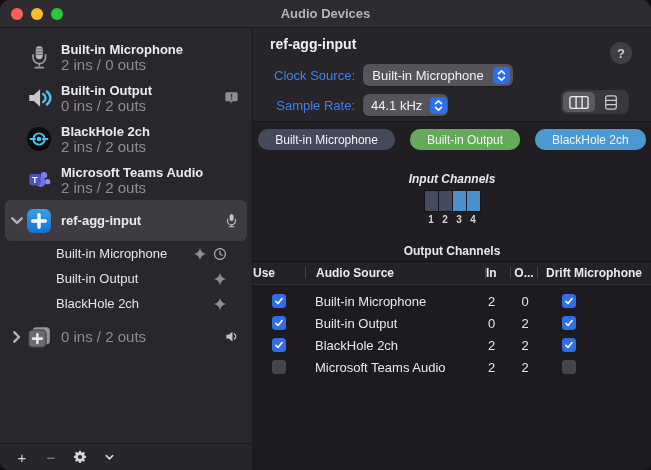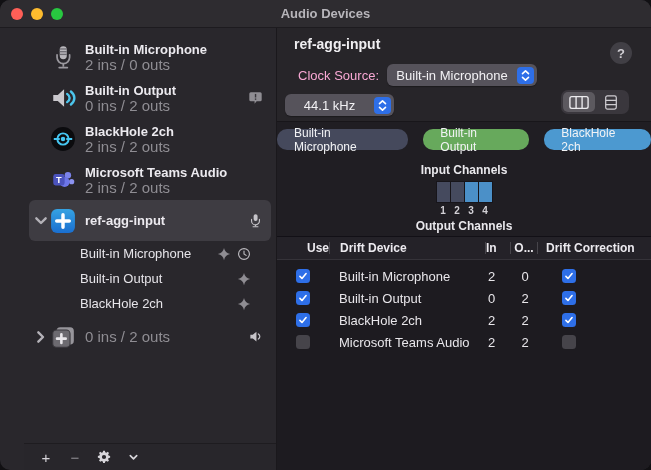--- a/index.html
+++ b/index.html
@@ -13,21 +13,21 @@
   
   .titlebar{height:28px;background:#2e2c30;border-bottom:1px solid #1d1b1f;
     display:flex;align-items:center;position:relative;flex:0 0 auto;}
   .lights{position:absolute;left:11px;top:8px;display:flex;gap:8px;}
   .light{width:12px;height:12px;border-radius:50%;}
   .light.red{background:#ff5f57;}
   .light.yellow{background:#febc2e;}
   .light.green{background:#28c840;}
   .win-title{width:100%;text-align:center;font-size:13px;font-weight:bold;color:#b7b5ba;}
   
-  .content{flex:1;display:flex;min-height:0;padding-left:24px;}
+  .content{flex:1;display:flex;min-height:0;}
   .sidebar{width:253px;flex:0 0 253px;background:#29272c;border-right:1px solid #1a181c;
     display:flex;flex-direction:column;}
   .device-list{flex:1;padding-top:8px;overflow:hidden;}
   .device-row{height:41px;display:flex;align-items:center;padding:0 8px 0 4px;margin:0 5px;border-radius:6px;}
   .device-row.selected{background:#3e3c42;}
   .chev-slot{width:16px;flex:0 0 16px;display:flex;justify-content:center;color:#b4b2b8;}
   .dev-icon{width:27px;height:27px;flex:0 0 27px;display:flex;align-items:center;justify-content:center;margin-right:9px;}
   .dev-icon svg{width:26px;height:26px;}
   .dev-text{flex:1;min-width:0;}
   .dev-name{font-size:13px;font-weight:600;color:#eceaef;white-space:nowrap;overflow:hidden;line-height:16px;}
@@ -47,54 +47,54 @@
   
   .main{flex:1;display:flex;flex-direction:column;background:#211f24;min-width:0;}
   .main-header{height:94px;flex:0 0 94px;background:#272529;border-bottom:1px solid #18161a;position:relative;}
   .detail-title{position:absolute;left:17px;top:8px;font-size:14px;font-weight:bold;color:#efeef1;}
   .help-btn{position:absolute;right:19px;top:14px;width:22px;height:22px;border-radius:50%;
     background:#413f45;color:#cfcdd2;font-size:13px;font-weight:bold;
     display:flex;align-items:center;justify-content:center;}
   .form-row{position:absolute;left:0;display:flex;align-items:center;height:22px;}
   .form-row.row1{top:36px;}
   .form-row.row2{top:66px;}
-  .form-label{width:102px;text-align:right;font-size:13px;color:#f9a8d4;}
+  .form-label{width:102px;text-align:right;font-size:13px;color:#3b82f6;}
   .popup{margin-left:8px;height:22px;background:#56535b;border-radius:6px;display:flex;
     align-items:center;padding:0 3px 0 0;box-shadow:0 1px 1px rgba(0,0,0,.3);}
   .popup .popup-value{font-size:13px;color:#f2f1f4;text-align:center;flex:1;padding:0 8px;white-space:nowrap;}
   .popup.clock{width:150px;}
-  .popup.rate{width:109px;}
+  .popup.rate{width:85px;}
   .stepper{width:17px;height:17px;border-radius:4px;background:var(--accent);display:flex;
     align-items:center;justify-content:center;flex:0 0 17px;}
   .stepper svg{width:11px;height:13px;}
   .seg-control{position:absolute;right:22px;top:62px;width:68px;height:24px;background:#3a373d;
     border-radius:7px;display:flex;padding:2px;}
   .seg{flex:1;display:flex;align-items:center;justify-content:center;border-radius:5px;}
   .seg.active{background:#5c595f;}
   .seg svg{width:20px;height:15px;}
   
   .mid{background:#201e23;flex:0 0 auto;}
   .section-heading{text-align:center;font-size:12px;font-weight:bold;color:#e9e8ec;}
   .h-subdevices{margin-top:9px;}
   .pill-row{display:flex;justify-content:center;gap:15px;margin-top:7px;}
   .pill{height:21px;border-radius:10px;display:flex;align-items:center;padding:0 17px;
     font-size:12px;color:#f2f3f5;}
-  .h-input{margin-top:13px;}
+  .h-input{margin-top:22px;font-style:italic;}
   .chan-wrap{display:flex;justify-content:center;margin-top:4px;}
   .chan-grid{display:flex;gap:1px;background:#17151a;padding:1px;}
   .chan-cell{width:13px;height:20px;}
   .chan-nums{display:flex;justify-content:center;gap:1px;padding-top:1px;}
   .chan-num{width:13px;text-align:center;font-size:10px;font-weight:bold;color:#d3d1d6;line-height:13px;}
-  .h-output{margin-top:2px;margin-bottom:3px;}
+  .h-output{margin-top:18px;margin-bottom:3px;}
   
   .table-panel{flex:1;display:flex;flex-direction:column;background:#1d1b20;border-top:1px solid #121016;position:relative;min-height:0;}
   .t-header{height:23px;flex:0 0 23px;background:#242228;border-bottom:1px solid #353339;
     display:flex;align-items:center;font-size:12px;font-weight:bold;color:#eceaef;}
   .t-sep{width:1px;height:12px;background:#47454b;flex:0 0 1px;}
-  .col-use{width:52px;flex:0 0 52px;text-align:right;}
+  .col-use{width:52px;flex:0 0 52px;text-align:left;}
   .col-device{flex:1;padding-left:10px;min-width:0;text-align:left;}
   .col-in{width:24px;flex:0 0 24px;text-align:left;}
   .col-out{width:26px;flex:0 0 26px;text-align:center;}
   .col-drift{width:113px;flex:0 0 113px;padding-left:8px;text-align:left;}
   .t-body{padding-top:5px;}
   .t-row{height:22px;display:flex;align-items:center;font-size:13px;color:#e8e6ea;}
   .cb-wrap{display:flex;justify-content:center;}
   .checkbox{width:14px;height:14px;border-radius:3.5px;display:flex;align-items:center;justify-content:center;}
   .checkbox.checked{background:var(--accent);}
   .checkbox.unchecked{background:#46444a;}
@@ -312,20 +312,21 @@
             <span class="popup-value">Built-in Microphone</span>
             <span class="stepper" id="stepper1">
                 <svg viewBox="0 0 11 13">
                   <path d="M2.5 4.6 5.5 1.8 8.5 4.6" stroke="#fff" stroke-width="1.6" fill="none" stroke-linecap="round" stroke-linejoin="round"></path>
                   <path d="M2.5 8.4 5.5 11.2 8.5 8.4" stroke="#fff" stroke-width="1.6" fill="none" stroke-linecap="round" stroke-linejoin="round"></path>
                 </svg>
               </span>
           </div>
         </div>
         <div class="form-row row2">
+          <div class="form-label">Sample Rate:</div>
           <div class="popup rate">
             <span class="popup-value">44.1 kHz</span>
             <span class="stepper" id="stepper2">
                 <svg viewBox="0 0 11 13">
                   <path d="M2.5 4.6 5.5 1.8 8.5 4.6" stroke="#fff" stroke-width="1.6" fill="none" stroke-linecap="round" stroke-linejoin="round"></path>
                   <path d="M2.5 8.4 5.5 11.2 8.5 8.4" stroke="#fff" stroke-width="1.6" fill="none" stroke-linecap="round" stroke-linejoin="round"></path>
                 </svg>
               </span>
           </div>
         </div>
@@ -372,27 +373,27 @@
             <div class="chan-num">3</div>
             <div class="chan-num">4</div>
           </div>
         <div class="section-heading h-output">Output Channels</div>
       </div>
 
       <div class="table-panel">
         <div class="t-header" id="t-header">
             <div class="col-use">Use</div>
             <div class="t-sep"></div>
-            <div class="col-device">Drift Device</div>
+            <div class="col-device">Audio Source</div>
             <div class="t-sep"></div>
             <div class="col-in">In</div>
             <div class="t-sep"></div>
             <div class="col-out">O...</div>
             <div class="t-sep"></div>
-            <div class="col-drift">Drift Correction</div>
+            <div class="col-drift">Drift Microphone</div>
           </div>
         <div class="t-body" id="t-body">
             <div class="t-row">
               <div class="col-use cb-wrap">
                 <div class="checkbox checked">
                   <svg viewBox="0 0 12 12">
                     <path d="M2.3 6.4 4.8 9l4.9-6" stroke="#fff" stroke-width="1.9" fill="none" stroke-linecap="round" stroke-linejoin="round"></path>
                   </svg>
                 </div>
               </div>

